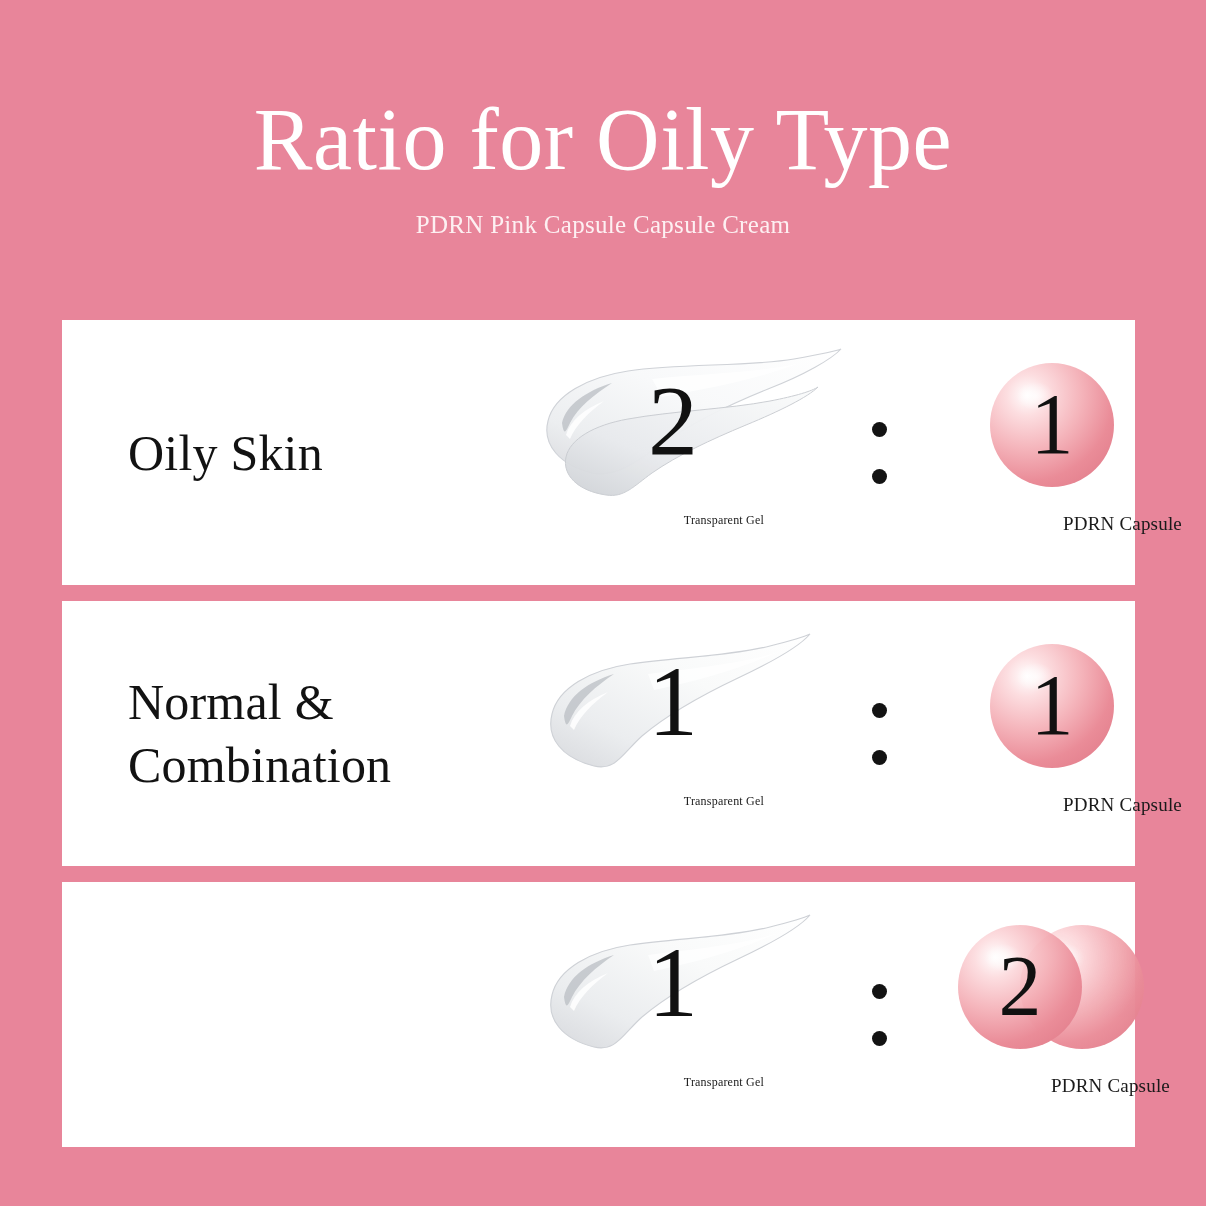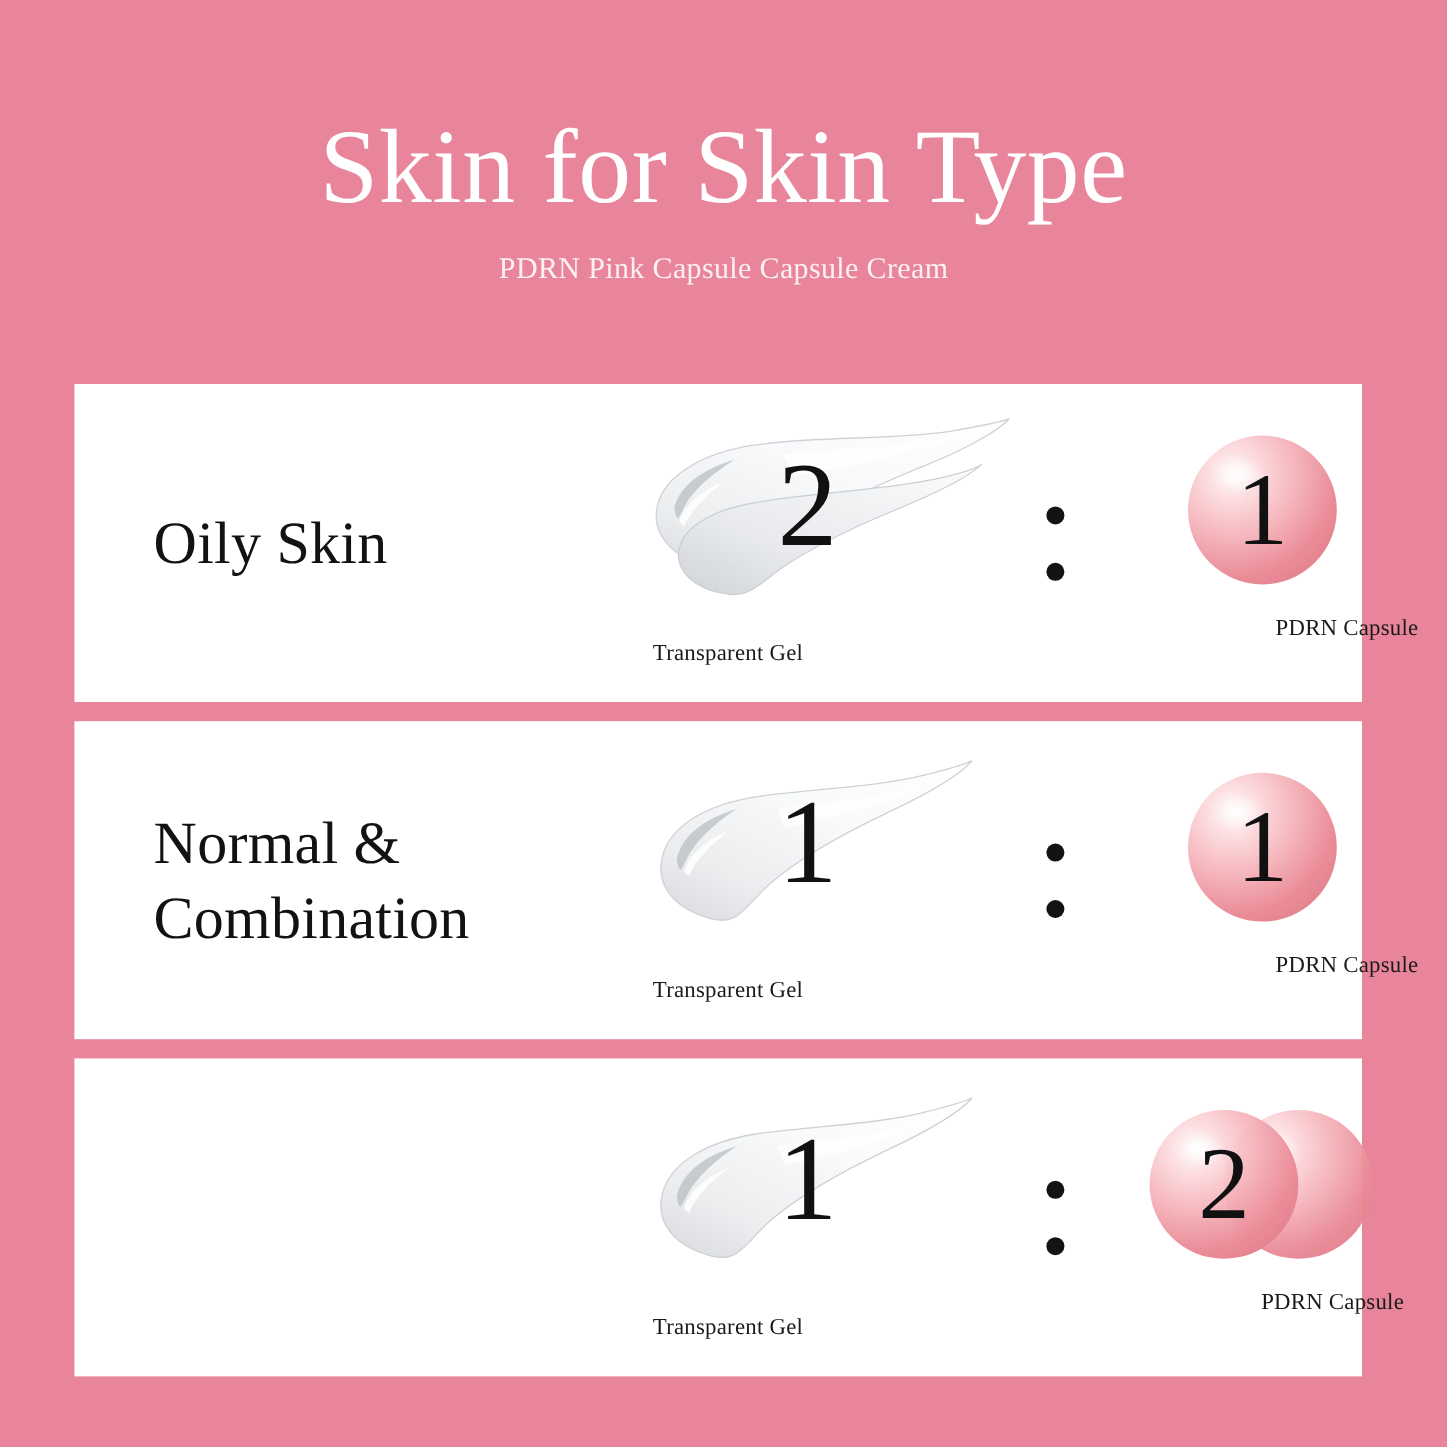--- a/index.html
+++ b/index.html
@@ -113,24 +113,24 @@
     width: 90px;
     text-align: center;
     font-size: 100px;
     line-height: 1;
     color: #111111;
     font-weight: 400;
   }
   .gel-caption {
     position: absolute;
     left: 12px;
-    top: 191px;
+    top: 170px;
     width: 220px;
-    text-align: left;
-    font-size: 19px;
+    text-align: right;
+    font-size: 12px;
     color: #1a1a1a;
     letter-spacing: 0.2px;
     white-space: nowrap;
   }
 
   
   .colon {
     position: absolute;
     left: 808px;
     top: 50%;
@@ -227,21 +227,21 @@
     white-space: nowrap;
   }
   .cap-caption.double { left: -12px; }
 </style>
 </head>
 <body>
 
 <div class="page">
 
   <div class="header">
-    <div class="title">Skin for Skin Type</div>
+    <div class="title">Ratio for Oily Type</div>
     <div class="subtitle">PDRN Pink Capsule Capsule Cream</div>
   </div>
 
   <div class="cards">
 
     <div class="card">
       <div class="skin-label">Oily Skin</div>
 
       <div class="gel-col">
         <svg class="gel-art" viewBox="0 0 310 168">

